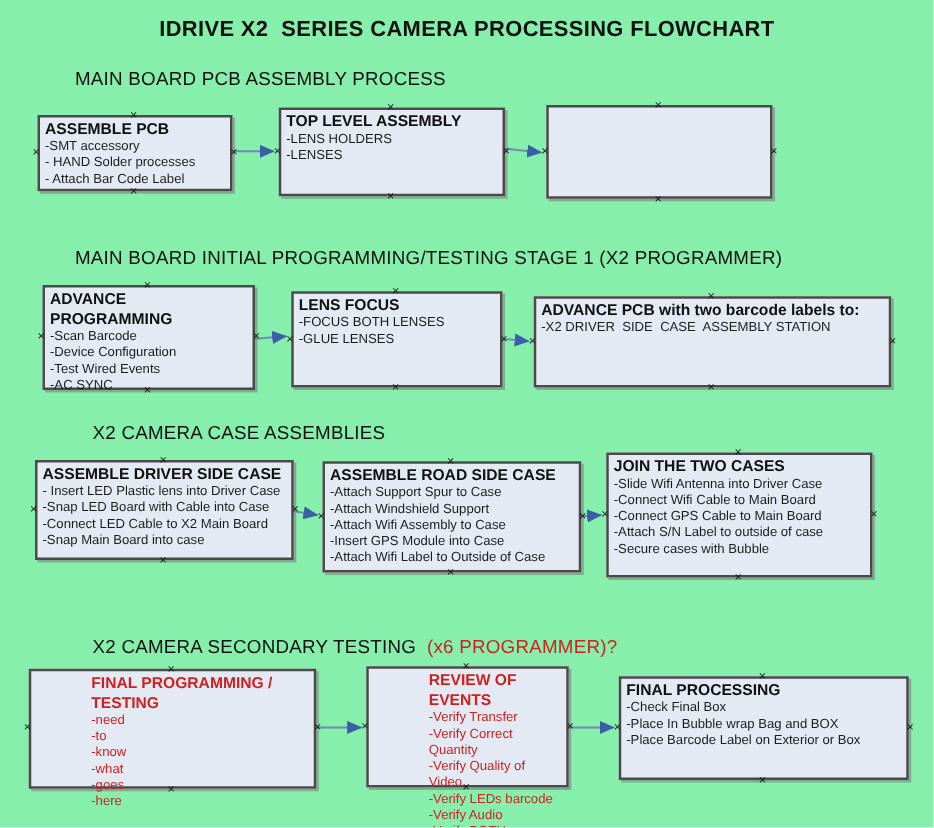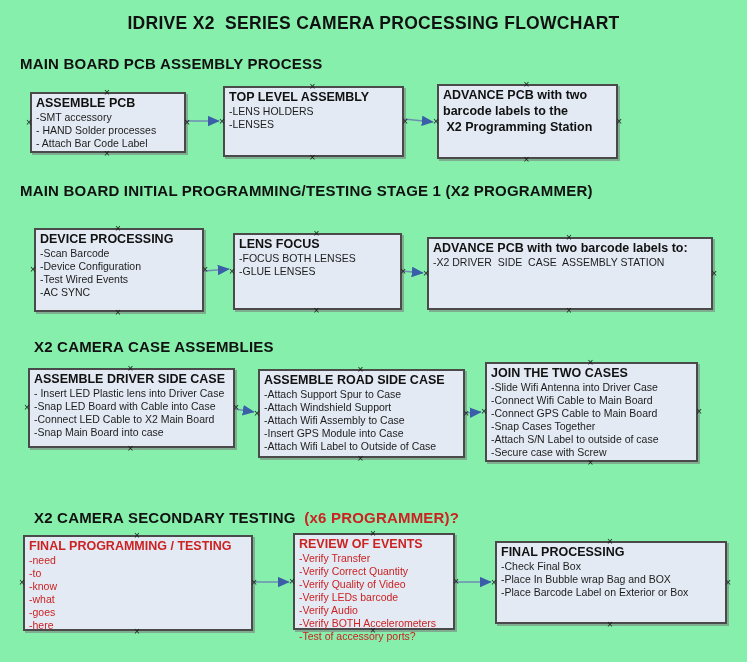--- a/index.html
+++ b/index.html
@@ -6,39 +6,39 @@
   body { font-family:"Liberation Sans", sans-serif; }
   #canvas {
     position:relative; width:747px; height:662px; background:#86efac; overflow:hidden;
   }
   .page-title {
     position:absolute; top:13px; left:0; width:100%;
     text-align:center; font-size:17.5px; font-weight:bold; color:#111;
     letter-spacing:0.3px; white-space:pre;
   }
   .section-heading {
-    position:absolute; font-size:15px; font-weight:bold; color:#111;
-    white-space:pre; letter-spacing:0.2px;
+    position:absolute; font-size:15px; font-weight:normal; color:#111;
+    white-space:pre; letter-spacing:0.2px;margin-left:40px;
   }
   .section-heading .red { color:var(--red); }
   #connectors { position:absolute; left:0; top:0; }
   .flow-box {
     position:absolute; box-sizing:border-box;
     background:var(--box-fill); border:2px solid var(--box-border);
     box-shadow:2px 2px 0 rgba(120,120,120,0.55);
     padding:1px 4px 2px 4px;
   }
   .box-title {
     font-size:12.5px; font-weight:bold; color:#111;
     line-height:16px; white-space:pre-wrap;
   }
   .box-item {
     font-size:10.5px; color:#1c1c1c; line-height:13px; white-space:pre-wrap;
   }
-  .flow-box.red .box-title, .flow-box.red .box-item { color:var(--red); }
+  .flow-box.red .box-title, .flow-box.red .box-item { color:var(--red);margin-left:44px; }
   .marker {
     position:absolute; font-size:10px; line-height:1; color:#1a1a1a;
     font-weight:normal; pointer-events:none;
   }
   .marker-top    { top:-6px;  left:calc(50% - 4px); }
   .marker-bottom { bottom:-8px; left:calc(50% - 4px); }
   .marker-left   { left:-6px; top:calc(50% - 5px); }
   .marker-right  { right:-6px; top:calc(50% - 5px); }
 </style>
 </head>
@@ -78,30 +78,28 @@
       <div class="flow-box" style="left: 223px; top: 86px; width: 181px; height: 71px;">
         <div class="box-title">TOP LEVEL ASSEMBLY</div>
         <div class="box-item">-LENS HOLDERS</div>
         <div class="box-item">-LENSES</div>
         <span class="marker marker-top">×</span>
         <span class="marker marker-bottom">×</span>
         <span class="marker marker-left">×</span>
         <span class="marker marker-right">×</span>
       </div>
       <div class="flow-box" style="left: 437px; top: 84px; width: 181px; height: 75px;">
-        <div class="box-title">ADVANCE PCB with two barcode labels to the
- X2 Programming Station</div>
         <span class="marker marker-top">×</span>
         <span class="marker marker-bottom">×</span>
         <span class="marker marker-left">×</span>
         <span class="marker marker-right">×</span>
       </div>
-      <div class="section-heading" style="left: 20px; top: 182px;"><span>MAIN BOARD INITIAL PROGRAMMING/TESTING STAGE 1 (X2 PROGRAMMER)</span></div>
+      <div class="section-heading" style="left: 20px; top: 198px;"><span>MAIN BOARD INITIAL PROGRAMMING/TESTING STAGE 1 (X2 PROGRAMMER)</span></div>
       <div class="flow-box" style="left: 34px; top: 228px; width: 170px; height: 84px;">
-        <div class="box-title">DEVICE PROCESSING</div>
+        <div class="box-title">ADVANCE PROGRAMMING</div>
         <div class="box-item">-Scan Barcode</div>
         <div class="box-item">-Device Configuration</div>
         <div class="box-item">-Test Wired Events</div>
         <div class="box-item">-AC SYNC</div>
         <span class="marker marker-top">×</span>
         <span class="marker marker-bottom">×</span>
         <span class="marker marker-left">×</span>
         <span class="marker marker-right">×</span>
       </div>
       <div class="flow-box" style="left: 233px; top: 233px; width: 169px; height: 77px;">
@@ -143,23 +141,22 @@
         <span class="marker marker-top">×</span>
         <span class="marker marker-bottom">×</span>
         <span class="marker marker-left">×</span>
         <span class="marker marker-right">×</span>
       </div>
       <div class="flow-box" style="left: 485px; top: 362px; width: 213px; height: 100px;">
         <div class="box-title">JOIN THE TWO CASES</div>
         <div class="box-item">-Slide Wifi Antenna into Driver Case</div>
         <div class="box-item">-Connect Wifi Cable to Main Board</div>
         <div class="box-item">-Connect GPS Cable to Main Board</div>
-        <div class="box-item">-Snap Cases Together</div>
         <div class="box-item">-Attach S/N Label to outside of case</div>
-        <div class="box-item">-Secure case with Screw</div>
+        <div class="box-item">-Secure cases with Bubble</div>
         <span class="marker marker-top">×</span>
         <span class="marker marker-bottom">×</span>
         <span class="marker marker-left">×</span>
         <span class="marker marker-right">×</span>
       </div>
       <div class="section-heading" style="left: 34px; top: 509px;"><span>X2 CAMERA SECONDARY TESTING </span><span class="red"> (x6 PROGRAMMER)?</span></div>
       <div class="flow-box red" style="left: 23px; top: 535px; width: 230px; height: 96px;">
         <div class="box-title">FINAL PROGRAMMING / TESTING</div>
         <div class="box-item">-need</div>
         <div class="box-item">-to</div>

